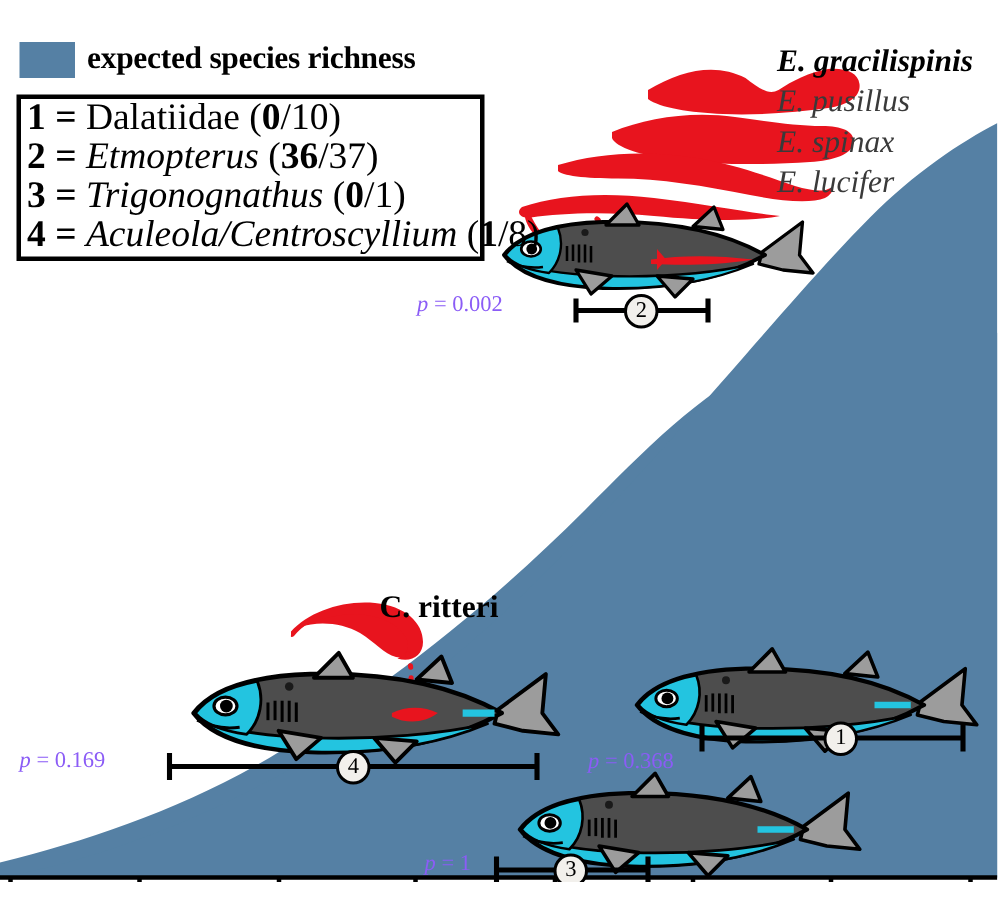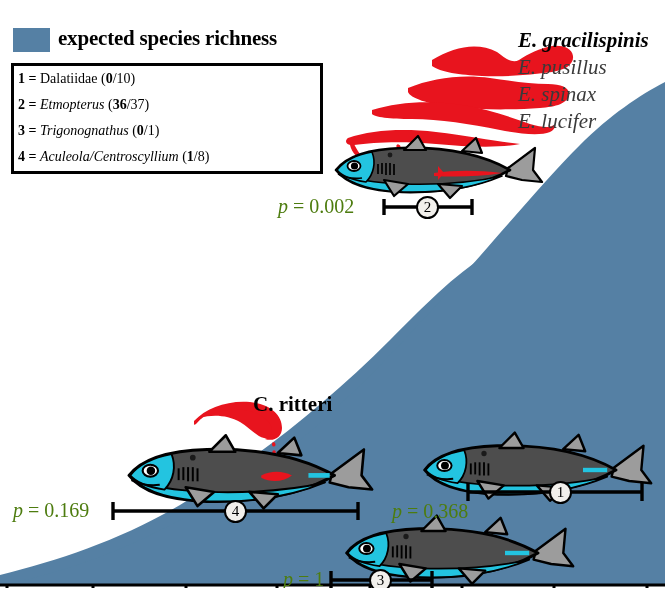--- a/index.html
+++ b/index.html
@@ -52,21 +52,21 @@
     background: #ffffff;
     box-sizing: border-box;
   }
   .key-list {
     position: absolute;
     left: 18px;
     top: 66px;
     width: 310px;
   }
   .key-row {
-    font-size: 14px;
+    font-size: 25px;
     line-height: 26px;
     color: #000;
     white-space: nowrap;
   }
   .key-num { font-weight: bold; font-style: normal; }
   .key-eq  { font-weight: bold; font-style: normal; }
   .key-taxon-roman  { font-style: normal; }
   .key-taxon-italic { font-style: italic; font-weight: normal; }
   .key-count { font-style: normal; }
   .key-count b { font-weight: bold; }
@@ -87,22 +87,22 @@
     position: absolute;
     font-weight: bold;
     font-size: 21px;
     color: #000;
     white-space: nowrap;
   }
 
   
   .p-label {
     position: absolute;
-    font-size: 20px;
-    color: #4d7c0f;
+    font-size: 15px;
+    color: #8b5cf6;
     white-space: nowrap;
   }
   .p-label i { font-style: italic; }
 
   
   .node-circle {
     position: absolute;
     width: 23px;
     height: 23px;
     border-radius: 50%;

